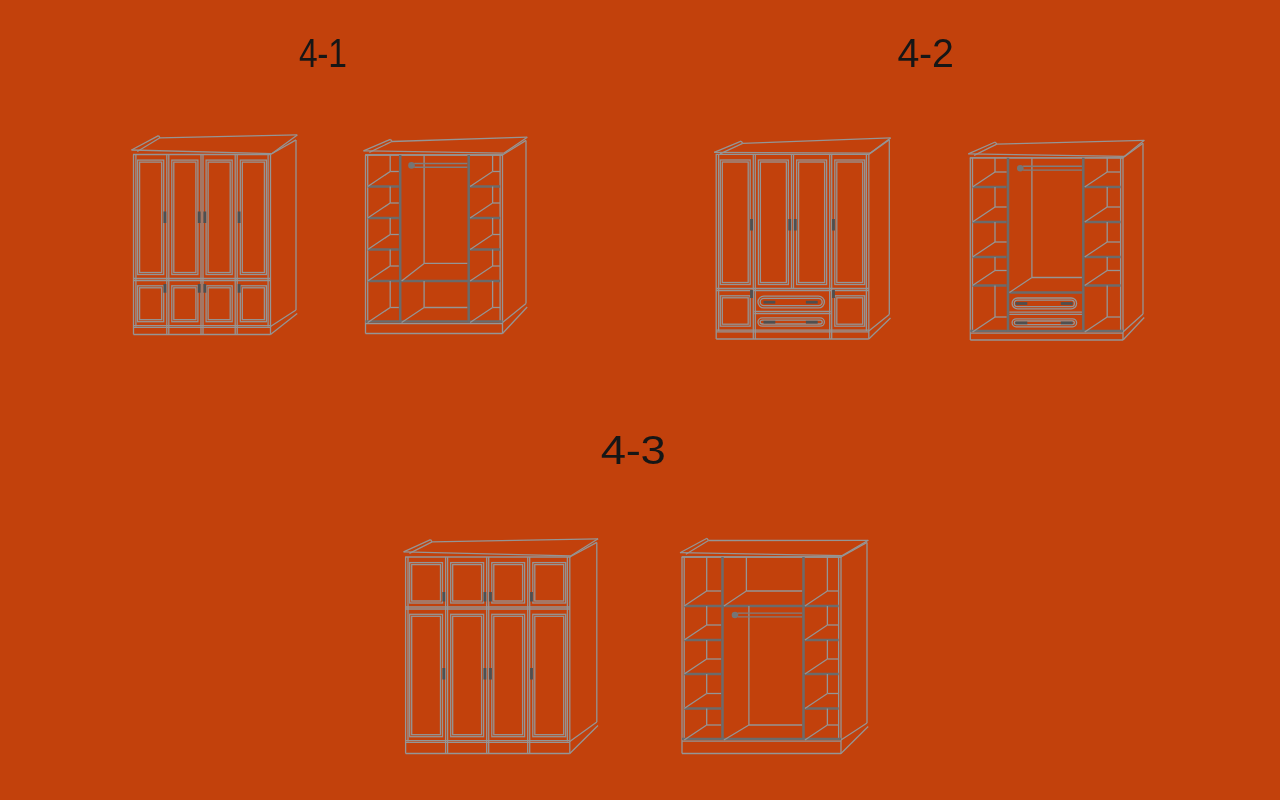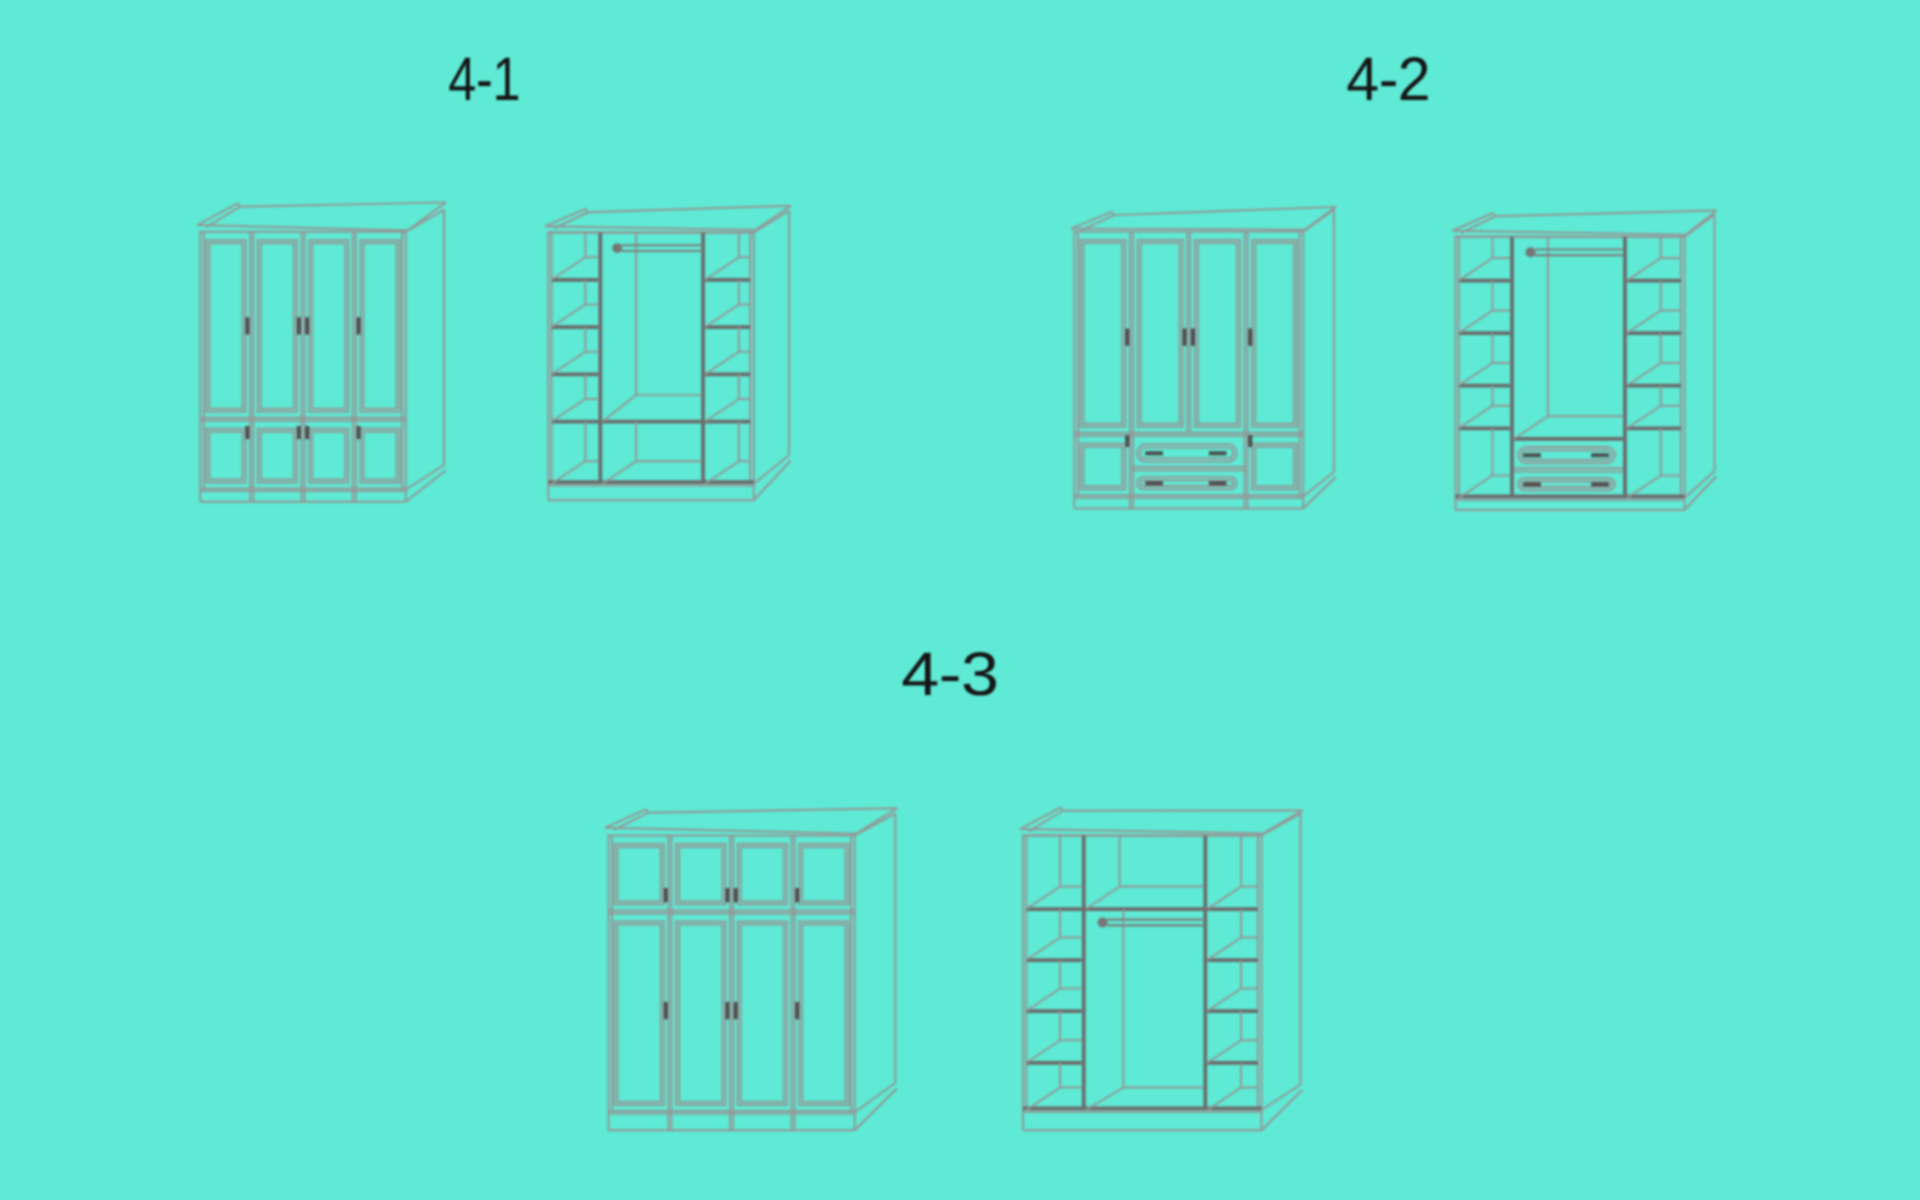--- a/index.html
+++ b/index.html
@@ -1,17 +1,17 @@
 <!DOCTYPE html>
 <html><head>
 <meta charset="utf-8">
 <title>Wardrobes</title>
 <style>
   html,body{margin:0;padding:0;background:#ffffff;}
-  .page{position:relative;width:1280px;height:800px;background:#5eead4;overflow:hidden;}
+  .page{position:relative;width:1280px;height:800px;background:#c2410c;overflow:hidden;}
   svg{display:block;}
   .l{stroke:#959595;stroke-width:1.3;fill:none;}
   .m{stroke:#7e7e7e;stroke-width:1.4;fill:none;}
   .d{stroke:#6b6b6b;stroke-width:2.5;fill:none;}
   .h{fill:#4f4f4f;stroke:none;}
   .b{fill:#757575;stroke:none;}
   .t{font-family:"Liberation Sans", sans-serif;font-size:41px;fill:#161616;text-anchor:middle;letter-spacing:-0.3px;}
 </style>
 </head>
 <body>

